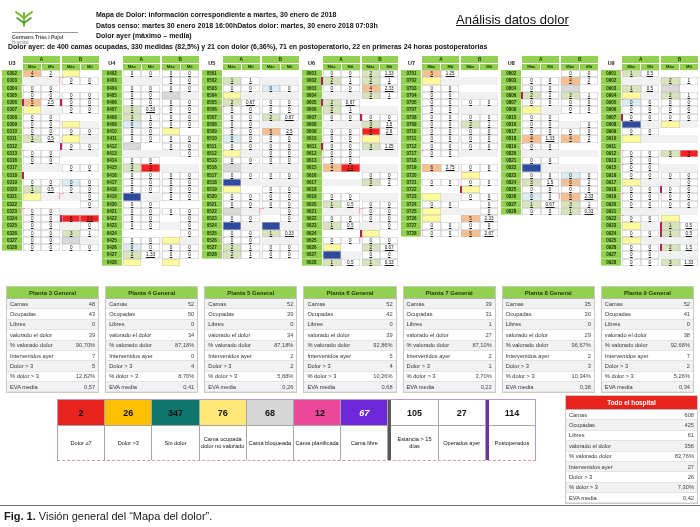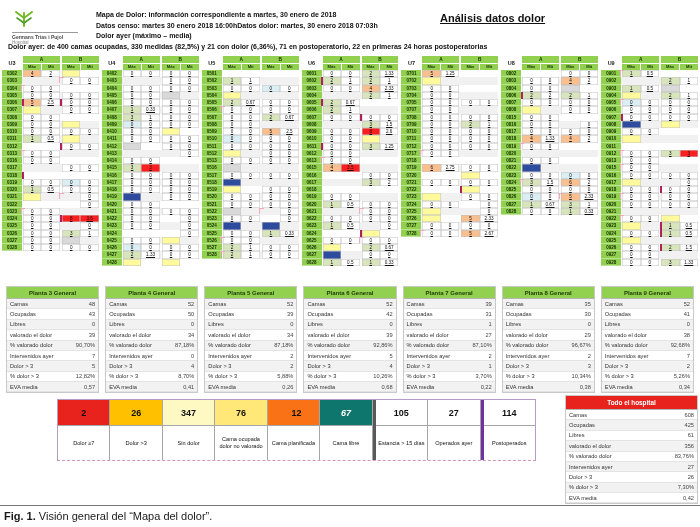--- a/index.html
+++ b/index.html
@@ -4,21 +4,21 @@
 <style>
   html,body{margin:0;padding:0}
   body{width:700px;height:527px;position:relative;background:#fff;color:#111;
        font-family:"Liberation Sans",sans-serif;overflow:hidden}
   
   #logo{position:absolute;left:12px;top:10px;width:78px}
   #logo .rule{border-top:1px solid #9a9a9a;margin:1px 0 1px 0;width:66px}
   #logo .lname{font-size:5px;font-weight:bold;color:#4a4a4a;white-space:nowrap}
   #logo .lsub{font-size:4.6px;color:#8a8a8a}
   #titleblock{position:absolute;left:96px;top:10px;font-size:7px;font-weight:bold;line-height:10.5px;white-space:nowrap}
-  #analysis{position:absolute;left:440px;top:12px;font-size:11px;font-weight:bold;text-decoration:underline;cursor:pointer}
+  #analysis{position:absolute;left:456px;top:12px;font-size:13px;font-weight:normal;text-decoration:underline;cursor:pointer}
   #summary{position:absolute;left:8px;top:43px;font-size:7px;font-weight:bold;white-space:nowrap}
   
   #map{position:absolute;left:2px;right:2px;top:56px;height:215px;display:flex;gap:3px}
   .unit{flex:1;display:flex;flex-direction:column;min-width:0}
   .uhead{display:flex;height:14px;flex:none}
   .ucol{width:20px;font-size:5.5px;font-weight:bold;color:#222;display:flex;align-items:center;justify-content:center}
   .uhdr{flex:1;display:flex;flex-direction:column;gap:1px;padding-left:1px}
   .hrow1{display:flex;gap:2px;flex:1}
   .hab{flex:1;background:#92d050;color:#173000;font-size:4.8px;font-weight:bold;display:flex;align-items:center;justify-content:center}
   .hrow2{display:flex;gap:2px;flex:1}
@@ -3584,33 +3584,37 @@
 <div id="legend">
     <div class="leg">
       <div class="leg-num" style="background: rgb(232, 35, 30); color: rgb(17, 17, 17);">2</div>
       <div class="leg-lab">Dolor ≥7</div>
     </div>
     <div class="leg">
       <div class="leg-num" style="background: rgb(255, 192, 0); color: rgb(17, 17, 17);">26</div>
       <div class="leg-lab">Dolor &gt;3</div>
     </div>
     <div class="leg">
-      <div class="leg-num" style="background: #fef9c3; color: rgb(17, 17, 17);">347</div>
+      <div class="leg-num" style="background: #0f766e; color: rgb(17, 17, 17);">347</div>
       <div class="leg-lab">Sin dolor</div>
     </div>
     <div class="leg">
       <div class="leg-num" style="background: rgb(255, 232, 120); color: rgb(17, 17, 17);">76</div>
       <div class="leg-lab">Cama ocupada dolor no valorado</div>
     </div>
     <div class="leg">
-      <div class="leg-num" style="background: #f97316; color: rgb(17, 17, 17); padding-left: 6px;">12</div>
+      <div class="leg-num" style="background: rgb(214, 214, 214); color: rgb(17, 17, 17);">68</div>
+      <div class="leg-lab">Cama bloqueada</div>
+    </div>
+    <div class="leg">
+      <div class="leg-num" style="background: #ec4899; color: rgb(17, 17, 17); padding-left: 6px;">12</div>
       <div class="leg-lab">Cama planificada</div>
     </div>
     <div class="leg">
-      <div class="leg-num" style="background: #0f766e; color: rgb(255, 255, 255); font-style: italic;">67</div>
+      <div class="leg-num" style="background: #6d28d9; color: rgb(255, 255, 255); font-style: italic;">67</div>
       <div class="leg-lab">Cama libre</div>
     </div>
     <div class="leg" style="border-left: 3px solid rgb(89, 89, 89); justify-content: flex-end;">
       <div class="leg-num" style="background: rgb(255, 255, 255); color: rgb(17, 17, 17);">105</div>
       <div class="leg-lab">Estancia &gt; 15 días</div>
     </div>
     <div class="leg">
       <div class="leg-num" style="background: rgb(255, 255, 255); color: rgb(17, 17, 17);">27</div>
       <div class="leg-lab">Operados ayer</div>
     </div>

